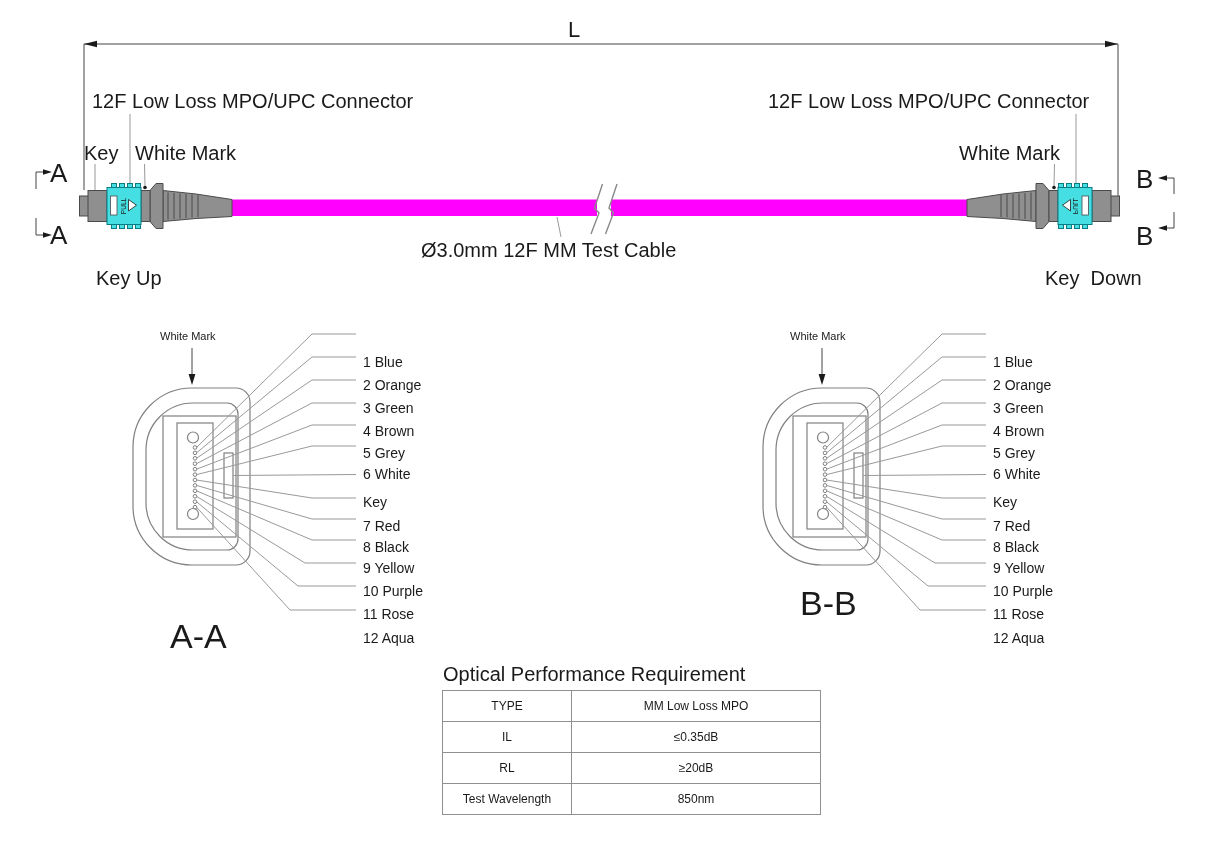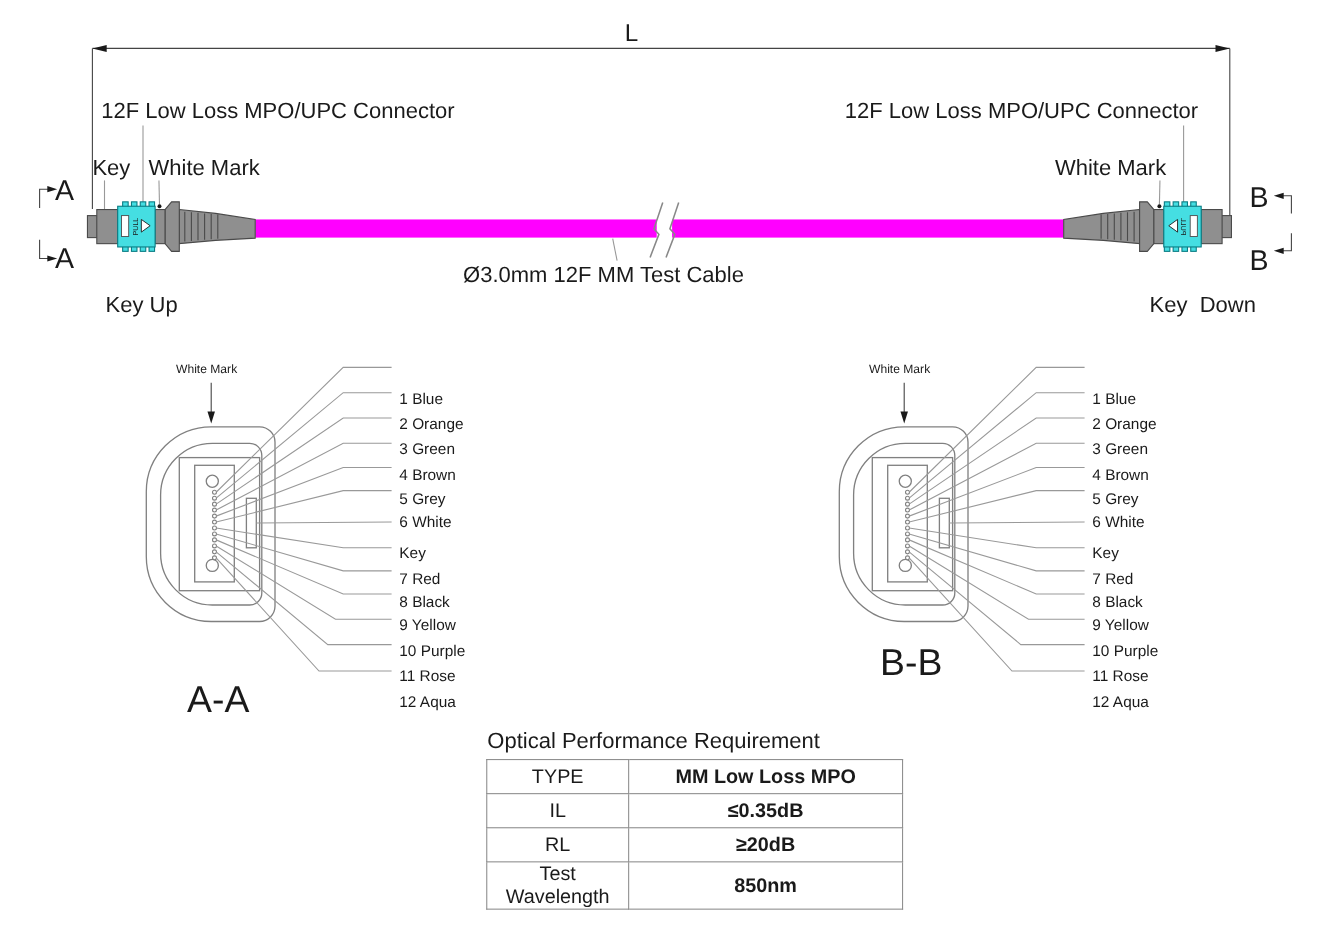--- a/index.html
+++ b/index.html
@@ -26,23 +26,23 @@
   .gray{fill:#8F8F8F;stroke:#4a4a4a;stroke-width:1;}
   .cyan{fill:#45DEE2;stroke:#0a7d84;stroke-width:1;}
   .wmark{fill:#ffffff;stroke:#4a4a4a;stroke-width:0.8;}
   .rib{stroke:#4a4a4a;stroke-width:1;}
   .cablefill{fill:#FF00FF;stroke:none;}
   .brk{stroke:#888888;stroke-width:1.4;fill:none;}
   .inkdot{fill:#1a1a1a;stroke:none;}
   
   #perf-table{position:absolute;left:442px;top:690px;border-collapse:collapse;table-layout:fixed;}
   #perf-table td{border:1px solid #909090;height:30px;text-align:center;vertical-align:middle;
-    font-size:18px;padding:0;}
+    font-size:12px;padding:0;}
   #perf-table td.c1{width:128px;}
-  #perf-table td.c2{width:248px;font-weight:bold;}
+  #perf-table td.c2{width:248px;}
 </style>
 </head>
 <body>
 
 <div id="stage">
 
   <svg id="linework" width="1214" height="858" viewBox="0 0 1214 858">
     <defs>
 
       <g id="mpo-connector">

